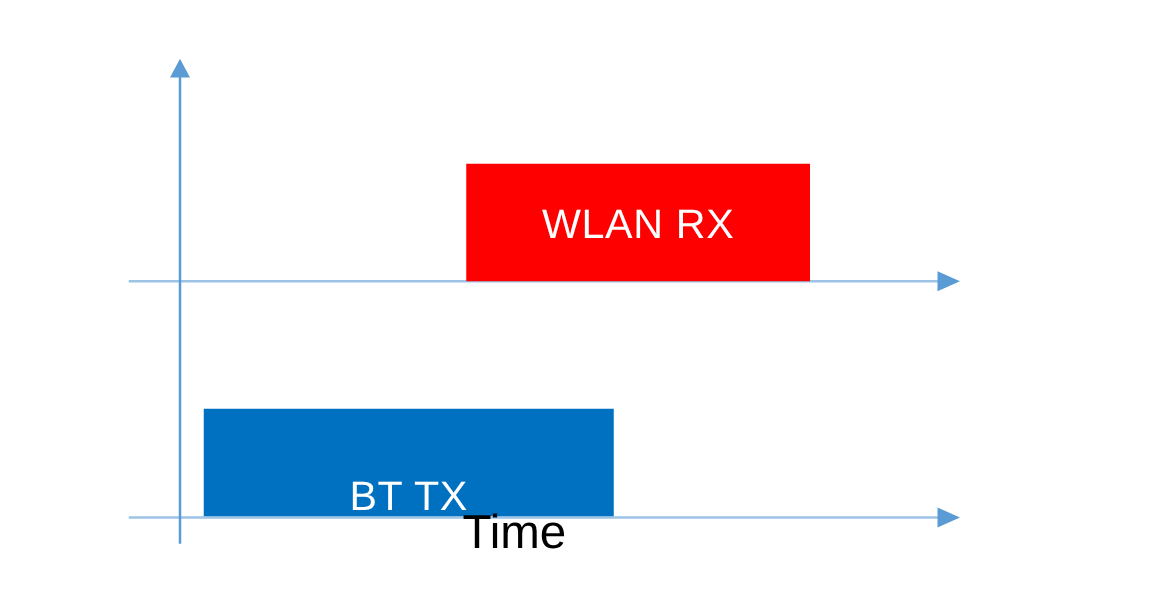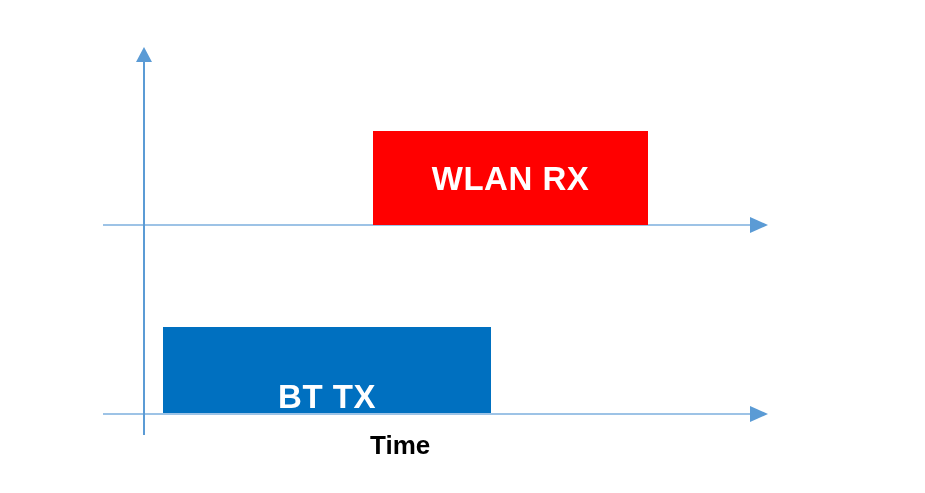--- a/index.html
+++ b/index.html
@@ -7,21 +7,20 @@
     padding: 0;
     background: #ffffff;
     font-family: "Liberation Sans", sans-serif;
   }
   .canvas {
     position: relative;
     width: 824px;
     height: 493px;
     background: #ffffff;
     overflow: hidden;
-    font-weight: bold;
   }
   
   .v-line {
     position: absolute;
     left: 143px;
     top: 60px;
     width: 2px;
     height: 375px;
     background: var(--axis-v, #5b9bd5);
   }
@@ -78,22 +77,22 @@
     top: 327px;
     width: 328px;
     height: 86px;
     background: var(--bt-blue, #0070c0);
     align-items: flex-end;
   }
   
   .time-label {
     position: absolute;
     left: 370px;
-    top: 432px;
-    font-size: 26px;
+    top: 407px;
+    font-size: 38px;
     color: var(--time-black, #000000);
     line-height: 1;
   }
   .watermark {
     position: absolute;
     left: 739px;
     top: 463px;
     font-size: 20px;
     color: var(--watermark-green, #cfe8c5);
     line-height: 1.2;

